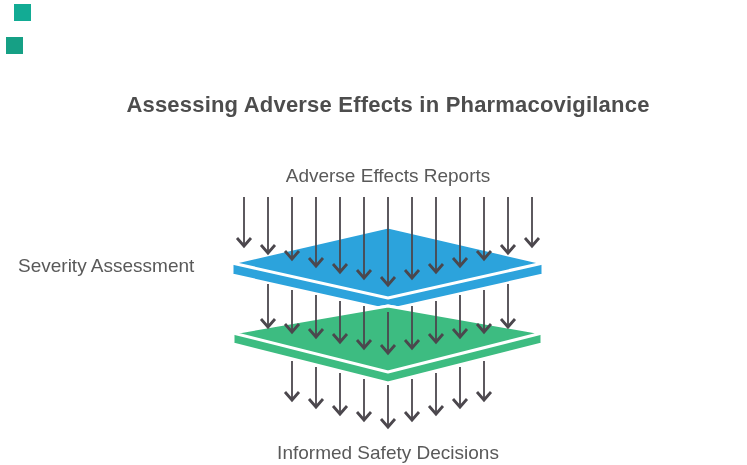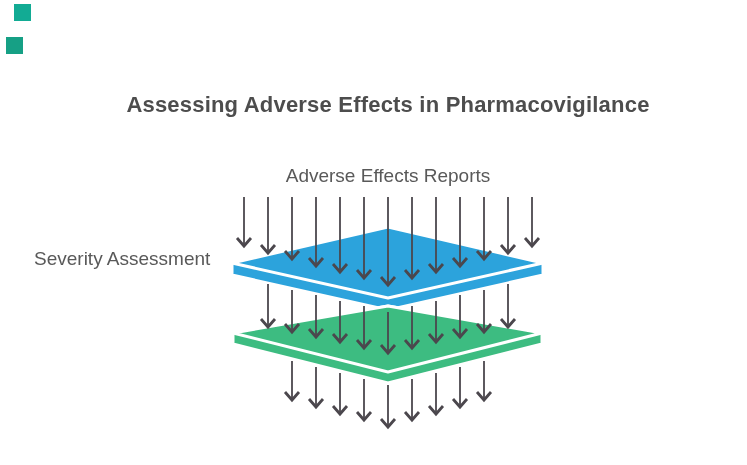--- a/index.html
+++ b/index.html
@@ -20,41 +20,42 @@
     font-size:22px;font-weight:bold;
     color:var(--color-title,#4d4d4d);
     letter-spacing:0.2px;
   }
   .lbl{
     position:absolute;
     font-size:19px;
     color:var(--color-text,#595959);
   }
   .lbl-input{left:188px;top:165px;width:400px;text-align:center;}
-  .lbl-left{left:18px;top:248px;width:220px;margin-left:16px;}
+  .lbl-left{left:18px;top:255px;width:220px;}
   .lbl-right{left:570px;top:317px;width:175px;line-height:26px;}
   .lbl-output{left:188px;top:442px;width:400px;text-align:center;}
   svg{position:absolute;left:0;top:0;}
   .layer-shape{stroke:#ffffff;stroke-width:3;stroke-linejoin:round;}
   .arrows path{fill:none;stroke-linecap:butt;}
   .arrows .shaft{stroke-width:1.8;}
   .arrows .head{stroke-width:2.8;stroke-linejoin:miter;}
 </style>
 </head>
 <body>
 
 <div class="stage">
 
   <div id="deco1" class="deco-square"></div>
   <div id="deco2" class="deco-square"></div>
 
   <div class="title">Assessing Adverse Effects in Pharmacovigilance</div>
 
   <div class="lbl lbl-input">Adverse Effects Reports</div>
   <div class="lbl lbl-left">Severity Assessment</div>
+  <div class="lbl lbl-output">Informed Safety Decisions</div>
 
   <svg width="747" height="465" viewBox="0 0 747 465">
 
     <g>
       <path class="layer-shape" d="M232 263 L388 227 L543 263 L543 275 L388 310 L232 275 Z" fill="#2CA3DC"></path>
       <path class="layer-shape" d="M232 263 L388 227 L543 263 L388 298 Z" fill="#2CA3DC"></path>
     </g>
 
     <g>
       <path class="layer-shape" d="M233 333 L388 306 L542 333 L542 344 L388 383 L233 344 Z" fill="#3DBC81"></path>

